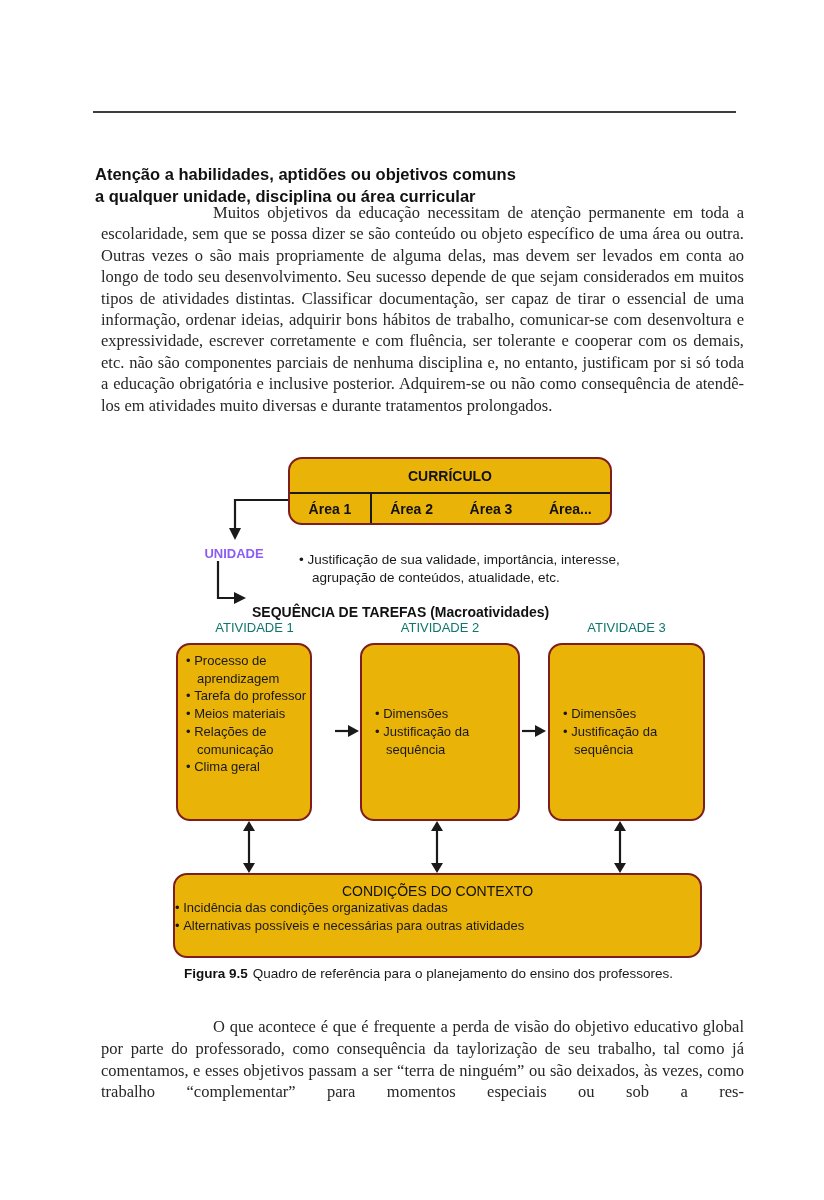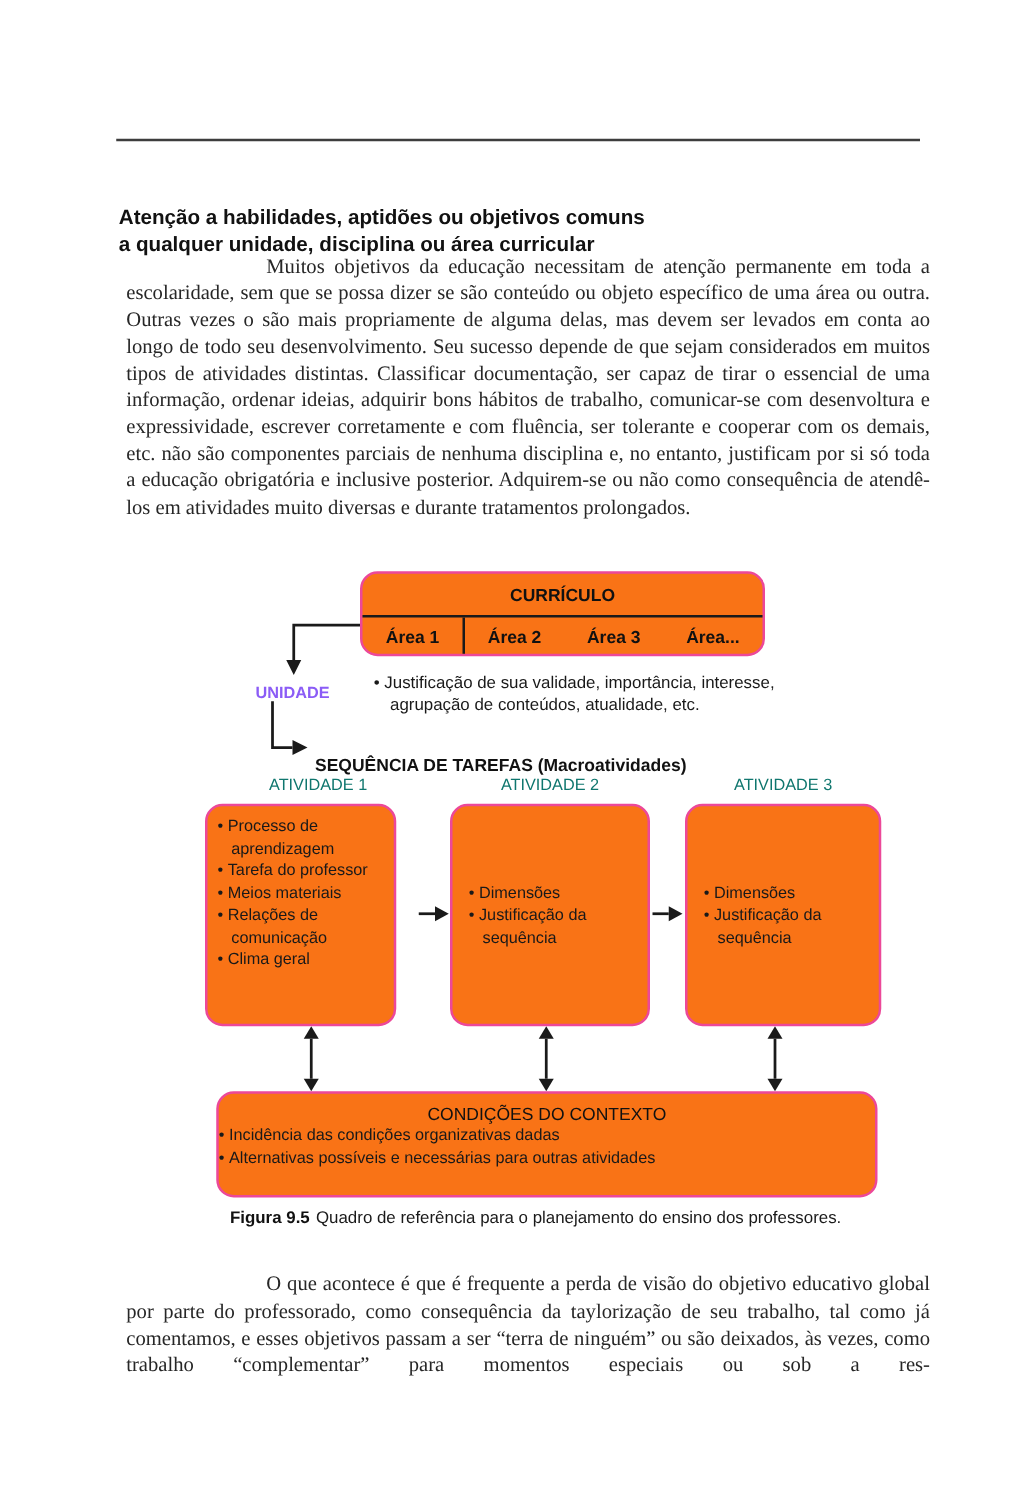--- a/index.html
+++ b/index.html
@@ -17,40 +17,40 @@
     font-weight:bold;font-size:16.5px;line-height:22px;color:#111;margin-top:25px;}
   
   .para{position:absolute;left:101px;width:643px;
     font-family:"Liberation Serif",serif;font-size:16.5px;line-height:21.4px;
     color:#272727;text-align:justify;text-indent:112px;}
   .para1{top:202px;}
   .para2{top:1016px;line-height:21.8px;text-align-last:justify;}
   
   .fig{position:absolute;inset:0;}
   .connectors{position:absolute;left:0;top:0;}
-  .dbox{position:absolute;border:2px solid #ec4899;border-radius:14px;background:#f97316;box-sizing:border-box;}
+  .dbox{position:absolute;border:2px solid #7f1d1d;border-radius:14px;background:#eab308;box-sizing:border-box;}
   .curriculo{left:288px;top:457px;width:324px;height:68px;display:flex;flex-direction:column;}
   .cur-title{height:33px;border-bottom:2px solid #1a1a1a;display:flex;align-items:center;justify-content:center;
     font-weight:bold;font-size:14px;color:#111;}
   .cur-areas{flex:1;display:flex;align-items:stretch;}
   .area-cell{display:flex;align-items:center;justify-content:center;font-weight:bold;font-size:14px;color:#111;}
   .area-first{width:80px;border-right:2px solid #1a1a1a;}
   .area-rest{flex:1;}
   .unidade{position:absolute;left:196px;top:546px;width:76px;text-align:center;
     font-weight:bold;font-size:13px;color:#8b5cf6;}
-  .justif{position:absolute;left:299px;top:537px;width:338px;
+  .justif{position:absolute;left:299px;top:551px;width:338px;
     font-size:13.5px;line-height:18px;color:#191919;padding-left:13px;text-indent:-13px;}
   .justif::before{content:"\2022\00a0";}
   .sequencia{position:absolute;left:252px;top:604px;font-weight:bold;font-size:14px;color:#111;}
   .act-head{position:absolute;top:620px;text-align:center;font-weight:normal;font-size:13px;color:#0f766e;}
   .act-head1{left:176px;width:157px;}
   .act-head2{left:360px;width:160px;}
   .act-head3{left:548px;width:157px;}
   .actbox{top:643px;height:178px;}
-  .actbox1{left:164px;width:153px;padding:7px 2px 4px 8px;}
+  .actbox1{left:176px;width:136px;padding:7px 2px 4px 8px;}
   .actbox2{left:360px;width:160px;display:flex;align-items:center;padding-left:13px;}
   .actbox3{left:548px;width:157px;display:flex;align-items:center;padding-left:13px;}
   ul.blist{list-style:none;margin:0;padding:0;font-size:13px;line-height:17.7px;color:#191919;}
   ul.blist li{padding-left:11px;text-indent:-11px;}
   ul.blist li::before{content:"\2022\00a0";}
   .dim-list{font-size:13.5px;line-height:18px;}
   .dim-list li{width:100px;}
   .contexto{left:173px;top:873px;width:529px;height:85px;}
   .ctx-title{text-align:center;font-weight:normal;font-size:14px;color:#111;margin-top:8px;}
   .ctx-bullets{margin-top:5px;padding-left:14px;font-size:13.5px;line-height:19px;}

